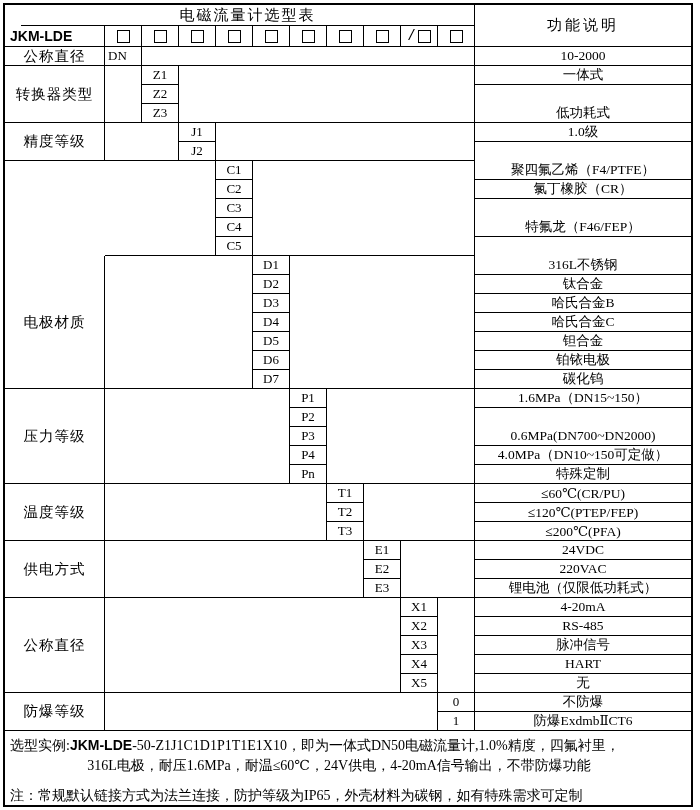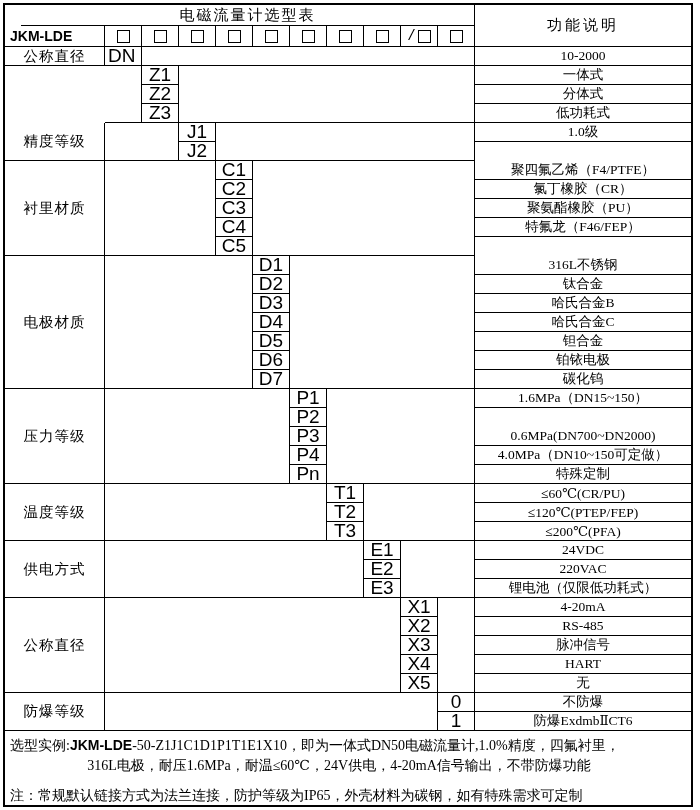--- a/index.html
+++ b/index.html
@@ -22,21 +22,21 @@
     font-size:13.5px;overflow:hidden;white-space:nowrap;
   }
   .lastcol{border-right:none;}
   .title{font-size:15px;letter-spacing:2px;margin-left:16px;}
   .funchead{font-size:15px;letter-spacing:3px;}
   .model{
     font-family:"Liberation Sans","DejaVu Sans",sans-serif;font-weight:bold;
     justify-content:flex-start;padding-left:5px;font-size:14px;
   }
   .catlabel{font-size:14.5px;letter-spacing:1px;}
-  .code{font-family:Liberation Sans, sans-serif;font-size:19px;}
+  .code{font-family:Liberation Serif, serif;font-size:13px;}
   .dn{justify-content:flex-start;padding-left:3px;}
   .func{font-size:13.5px;}
   .checkbox{display:inline-block;width:13px;height:13px;border:1px solid #000;box-sizing:border-box;background:#fff;}
   .slash{font-family:"Liberation Mono","DejaVu Sans Mono",monospace;font-size:14px;margin-right:2px;}
   .footer{height:74px;box-sizing:border-box;padding:4px 23px 0 5px;font-size:14px;line-height:20px;overflow:hidden;}
   .ex1{text-align:left;}
   .ex2{text-align:center;}
   .exmodel{font-family:"Liberation Sans","DejaVu Sans",sans-serif;font-weight:bold;}
   .note{text-align:left;margin-top:10px;}
 </style>
@@ -80,47 +80,45 @@
       </div>
     <div class="c" style="grid-column:11;grid-row:2">
         <span class="checkbox"></span>
       </div>
 
     <div class="c catlabel" style="grid-column:1;grid-row:3">公称直径</div>
     <div class="c code dn" style="grid-column:2;grid-row:3">DN</div>
     <div class="c" style="grid-column:3/12;grid-row:3"></div>
     <div class="c func lastcol" style="grid-column:12;grid-row:3">10-2000</div>
 
+    <div class="c catlabel" style="grid-column:1;grid-row:4/span 3">转换器类型</div>
     <div class="c" style="grid-column:2;grid-row:4/span 3"></div>
     <div class="c code" style="grid-column:3;grid-row:4">Z1</div>
     <div class="c code" style="grid-column:3;grid-row:5">Z2</div>
     <div class="c code" style="grid-column:3;grid-row:6">Z3</div>
     <div class="c" style="grid-column:4/12;grid-row:4/span 3"></div>
     <div class="c func lastcol" style="grid-column:12;grid-row:4">一体式</div>
-    <div class="c func lastcol" style="grid-column:12;grid-row:5">分体式</div>
     <div class="c func lastcol" style="grid-column:12;grid-row:6">低功耗式</div>
 
     <div class="c catlabel" style="grid-column:1;grid-row:7/span 2">精度等级</div>
     <div class="c" style="grid-column:2/4;grid-row:7/span 2"></div>
     <div class="c code" style="grid-column:4;grid-row:7">J1</div>
     <div class="c code" style="grid-column:4;grid-row:8">J2</div>
     <div class="c" style="grid-column:5/12;grid-row:7/span 2"></div>
     <div class="c func lastcol" style="grid-column:12;grid-row:7">1.0级</div>
 
-    <div class="c catlabel" style="grid-column:1;grid-row:9/span 5">衬里材质</div>
     <div class="c" style="grid-column:2/5;grid-row:9/span 5"></div>
     <div class="c code" style="grid-column:5;grid-row:9">C1</div>
     <div class="c code" style="grid-column:5;grid-row:10">C2</div>
     <div class="c code" style="grid-column:5;grid-row:11">C3</div>
     <div class="c code" style="grid-column:5;grid-row:12">C4</div>
     <div class="c code" style="grid-column:5;grid-row:13">C5</div>
     <div class="c" style="grid-column:6/12;grid-row:9/span 5"></div>
     <div class="c func lastcol" style="grid-column:12;grid-row:9">聚四氟乙烯（F4/PTFE）</div>
     <div class="c func lastcol" style="grid-column:12;grid-row:10">氯丁橡胶（CR）</div>
-    <div class="c func lastcol" style="grid-column:12;grid-row:11">聚氨酯橡胶（PU）</div>
     <div class="c func lastcol" style="grid-column:12;grid-row:12">特氟龙（F46/FEP）</div>
 
     <div class="c catlabel" style="grid-column:1;grid-row:14/span 7">电极材质</div>
     <div class="c" style="grid-column:2/6;grid-row:14/span 7"></div>
     <div class="c code" style="grid-column:6;grid-row:14">D1</div>
     <div class="c code" style="grid-column:6;grid-row:15">D2</div>
     <div class="c code" style="grid-column:6;grid-row:16">D3</div>
     <div class="c code" style="grid-column:6;grid-row:17">D4</div>
     <div class="c code" style="grid-column:6;grid-row:18">D5</div>
     <div class="c code" style="grid-column:6;grid-row:19">D6</div>

